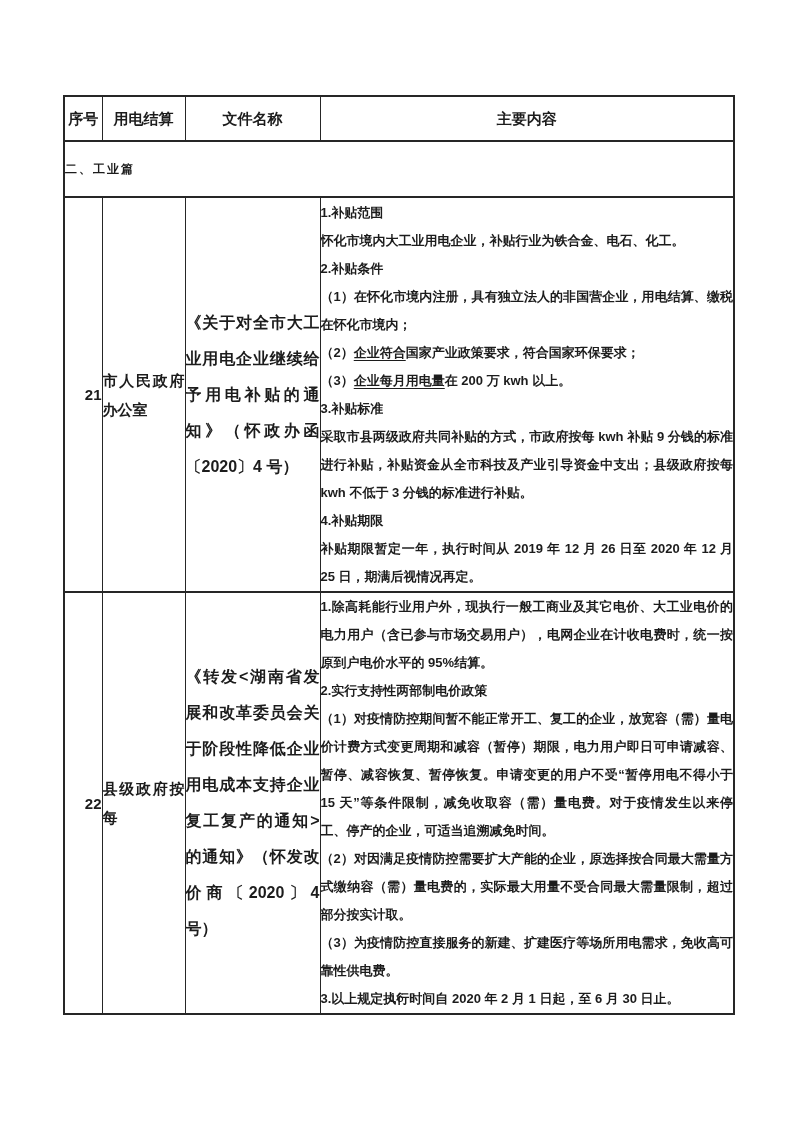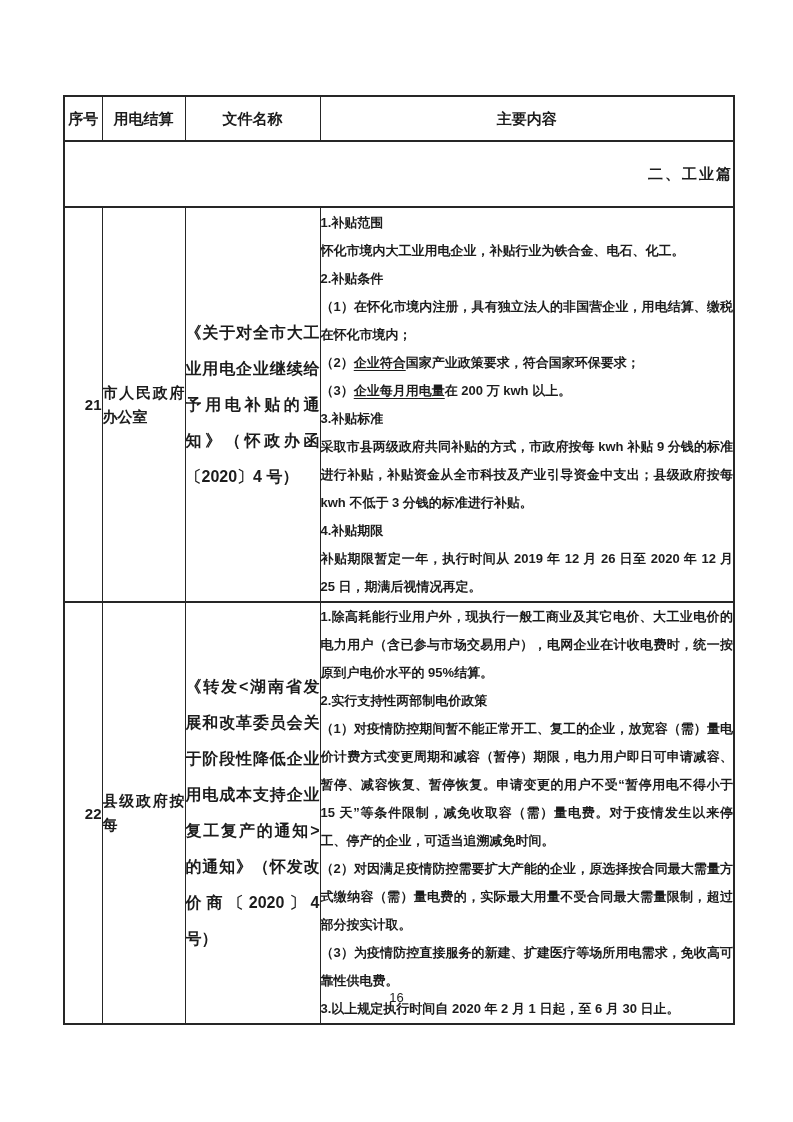--- a/index.html
+++ b/index.html
@@ -33,32 +33,32 @@
     overflow: hidden;
   }
   table.doc-table { border: 2px solid #262626; }
   th.hdr {
     font-size: 15px;
     text-align: center;
     line-height: 19px;
     height: 45px;
   }
   td.section-cell {
-    height: 66px;
-    text-align: right;
-    font-size: 15px;
+    height: 56px;
+    text-align: left;
+    font-size: 12px;
     letter-spacing: 2px;
   }
   td.no-cell {
     text-align: right;
     font-size: 15px;
   }
   td.agency-cell {
     font-size: 15px;
-    line-height: 24px;
+    line-height: 29px;
     padding: 0 9px;
     text-align: justify;
   }
   td.title-cell {
     font-size: 16px;
     line-height: 36px;
     padding: 0 8px;
     text-align: justify;
   }
   td.content-cell {

